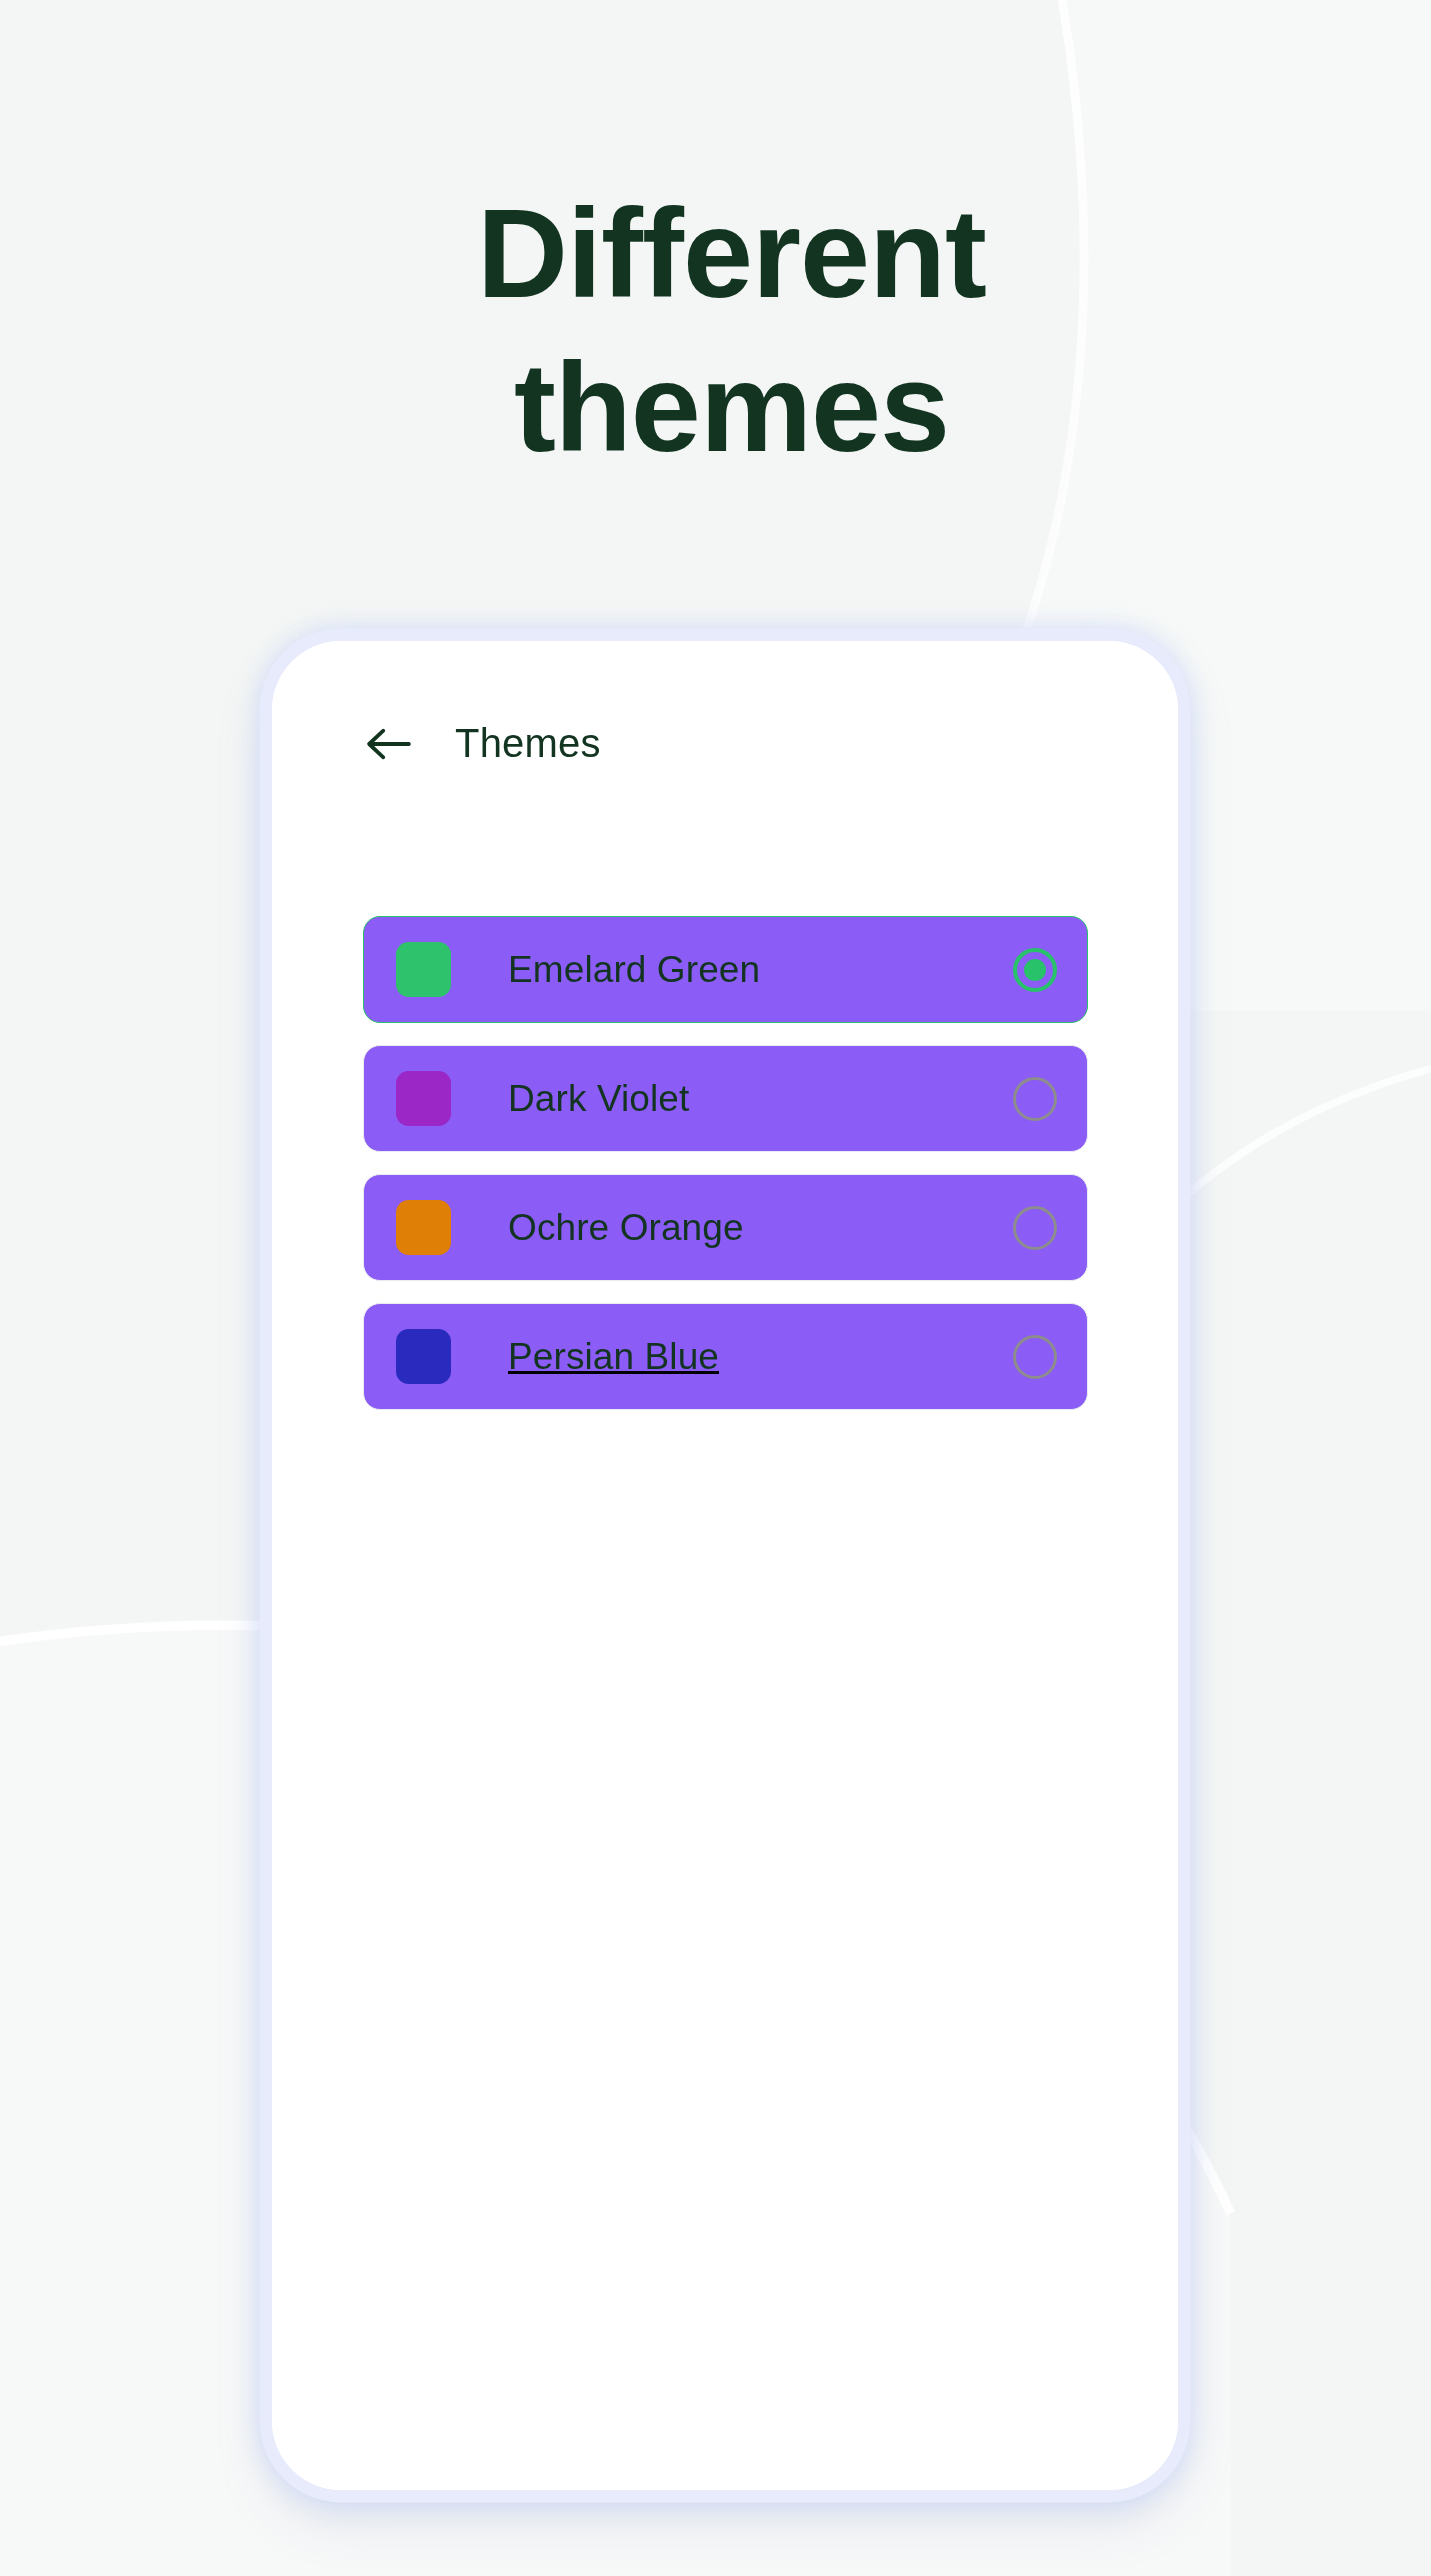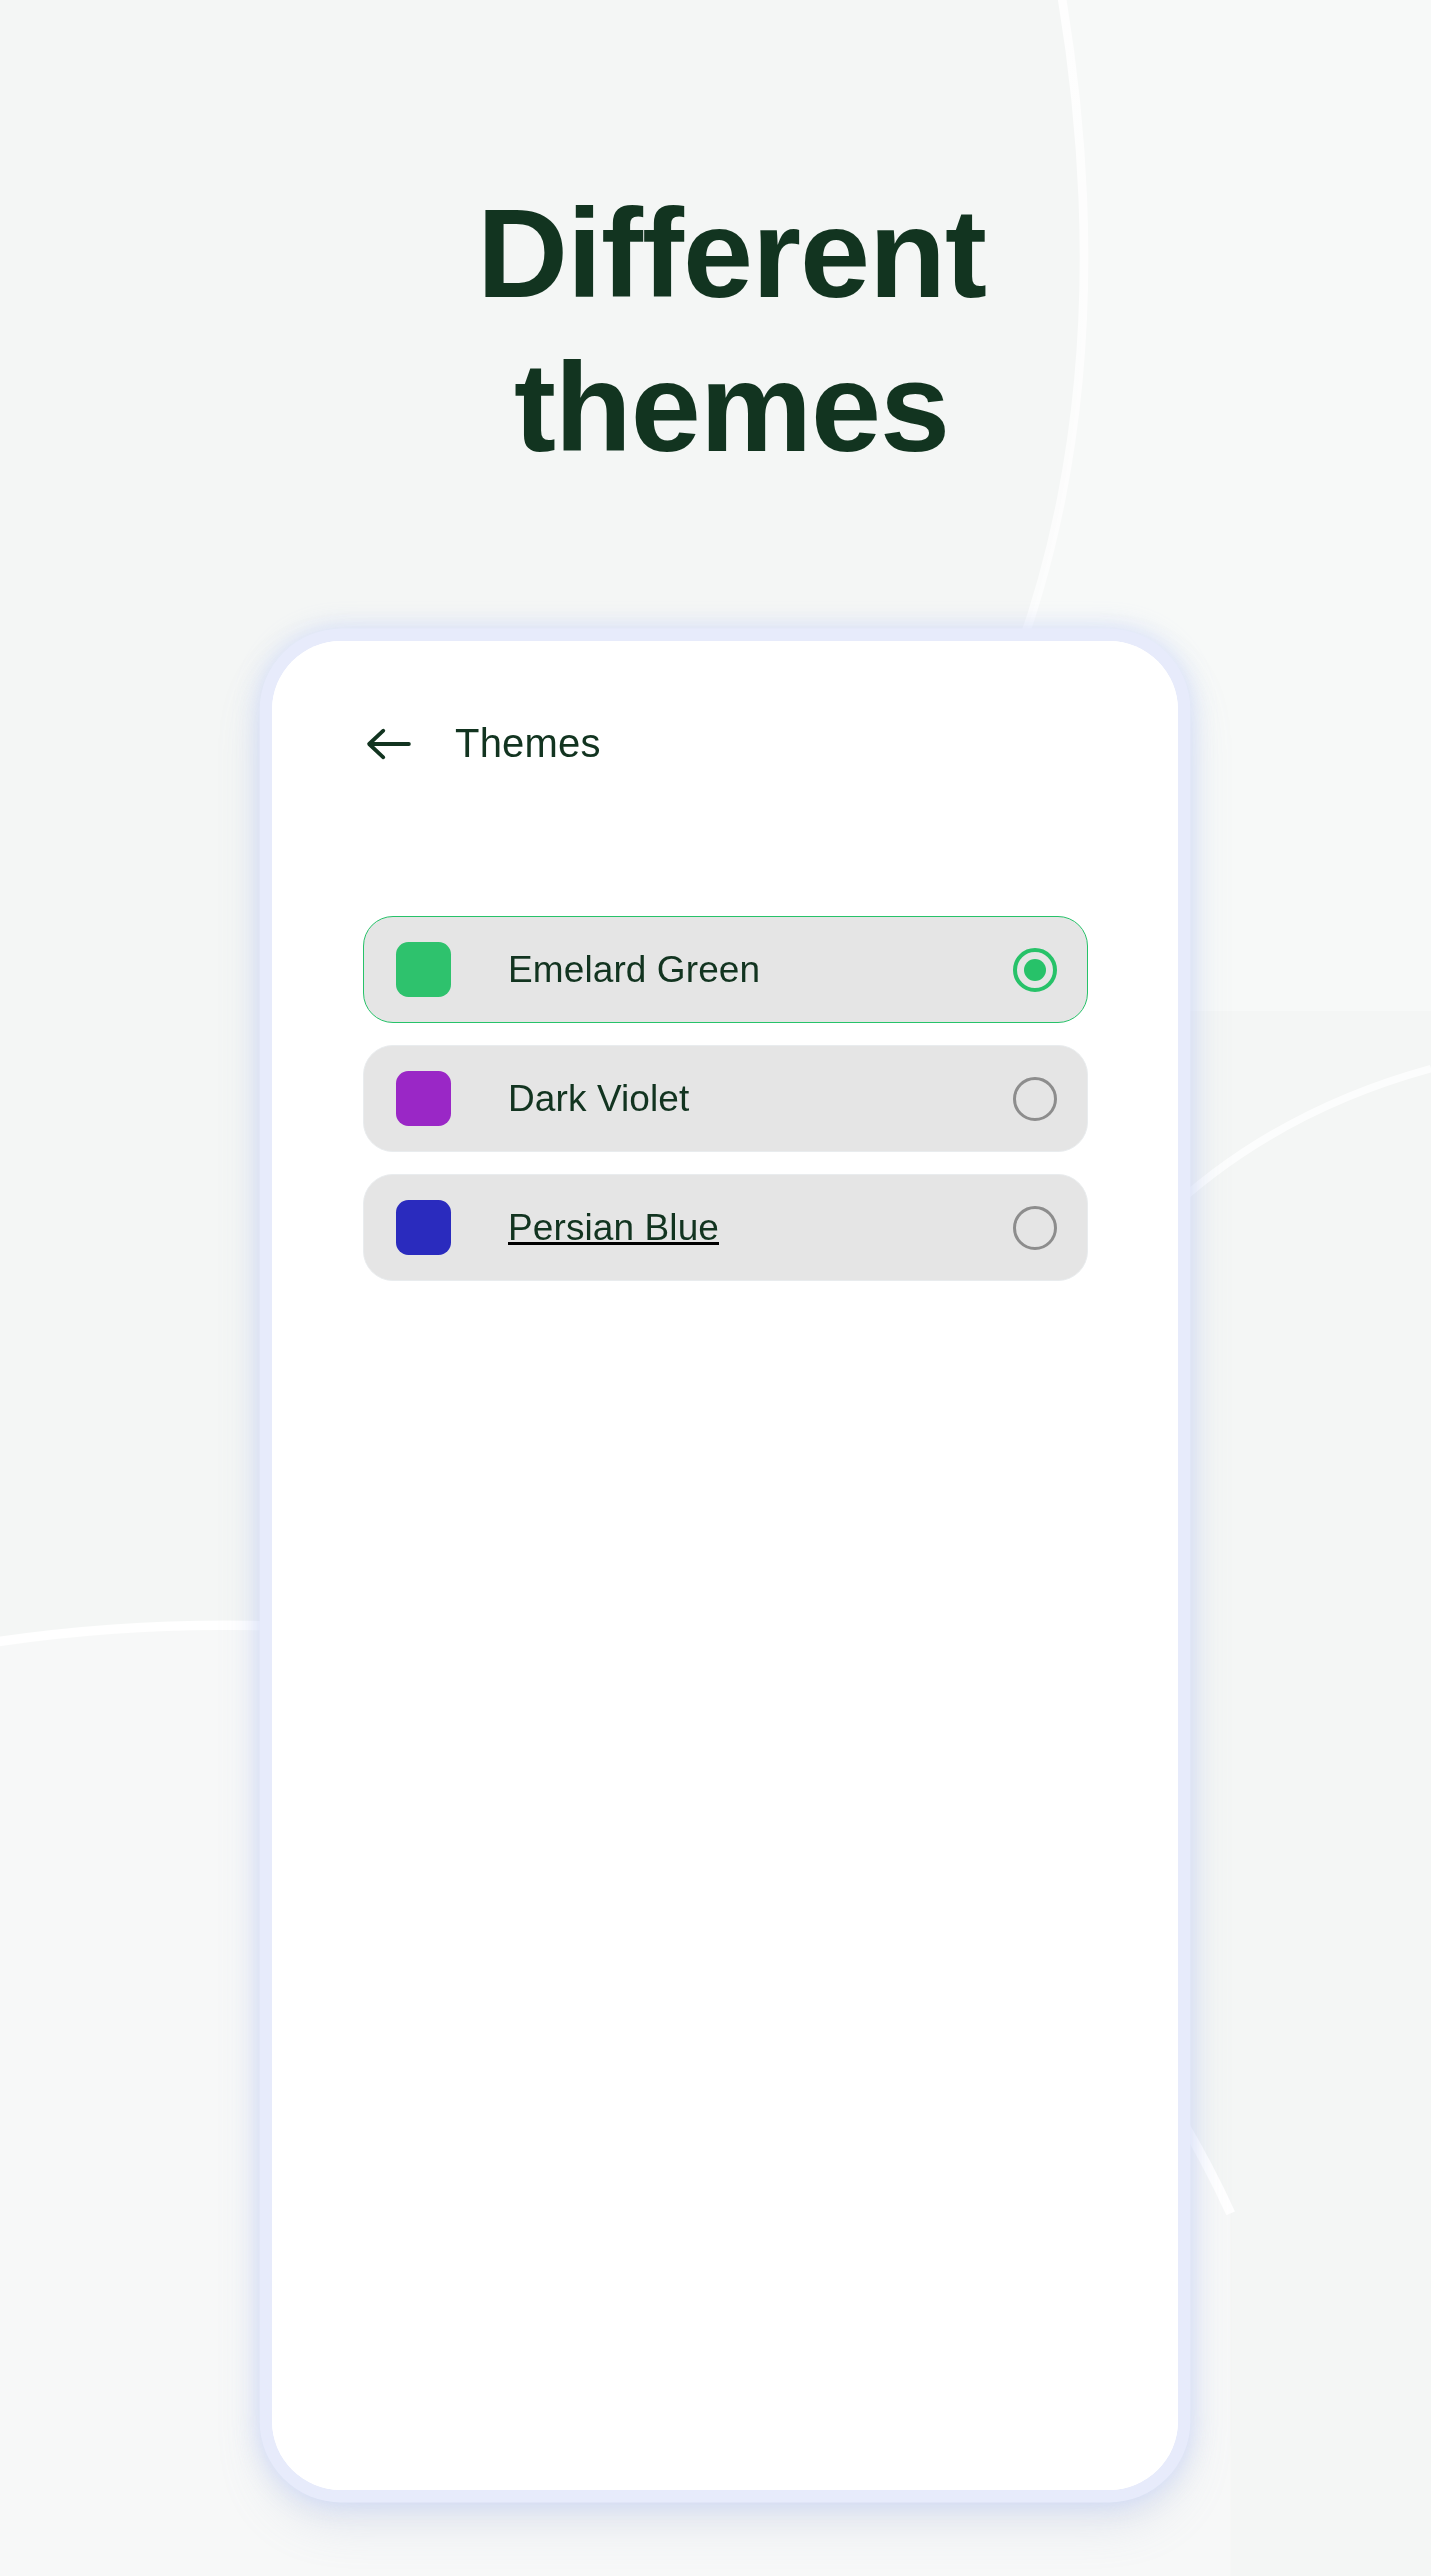--- a/index.html
+++ b/index.html
@@ -91,22 +91,22 @@
   #theme-list {
     position: absolute;
     left: 91px;
     top: 275px;
     width: 725px;
   }
   .theme-row {
     box-sizing: border-box;
     height: 107px;
     margin-bottom: 22px;
-    border-radius: 30px;
-    background: #e5e5e5;
+    border-radius: 17px;
+    background: #8b5cf6;
     border: 1.9px solid #e9ecee;
     display: flex;
     align-items: center;
     padding: 0 30.5px 0 32px;
   }
   .theme-row.selected {
     border-color: #27c269;
   }
   .swatch {
     width: 55px;
@@ -190,20 +190,27 @@
       </div>
 
       <div class="theme-row" style="border-color: rgb(233, 236, 238);">
         <span class="swatch" style="background:#9a27c6"></span>
         <span class="theme-label">Dark Violet</span>
         <span class="radio" style="border-color: rgb(141, 141, 141);">
           <span class="radio-dot"></span>
         </span>
       </div>
 
+      <div class="theme-row" style="border-color: rgb(233, 236, 238);">
+        <span class="swatch" style="background:#df7f06"></span>
+        <span class="theme-label">Ochre Orange</span>
+        <span class="radio" style="border-color: rgb(141, 141, 141);">
+          <span class="radio-dot"></span>
+        </span>
+      </div>
 
       <div class="theme-row" style="border-color: rgb(233, 236, 238); text-decoration: underline;">
         <span class="swatch" style="background:#2a2bbe"></span>
         <span class="theme-label">Persian Blue</span>
         <span class="radio" style="border-color: rgb(141, 141, 141);">
           <span class="radio-dot"></span>
         </span>
       </div>
 
     </div>

